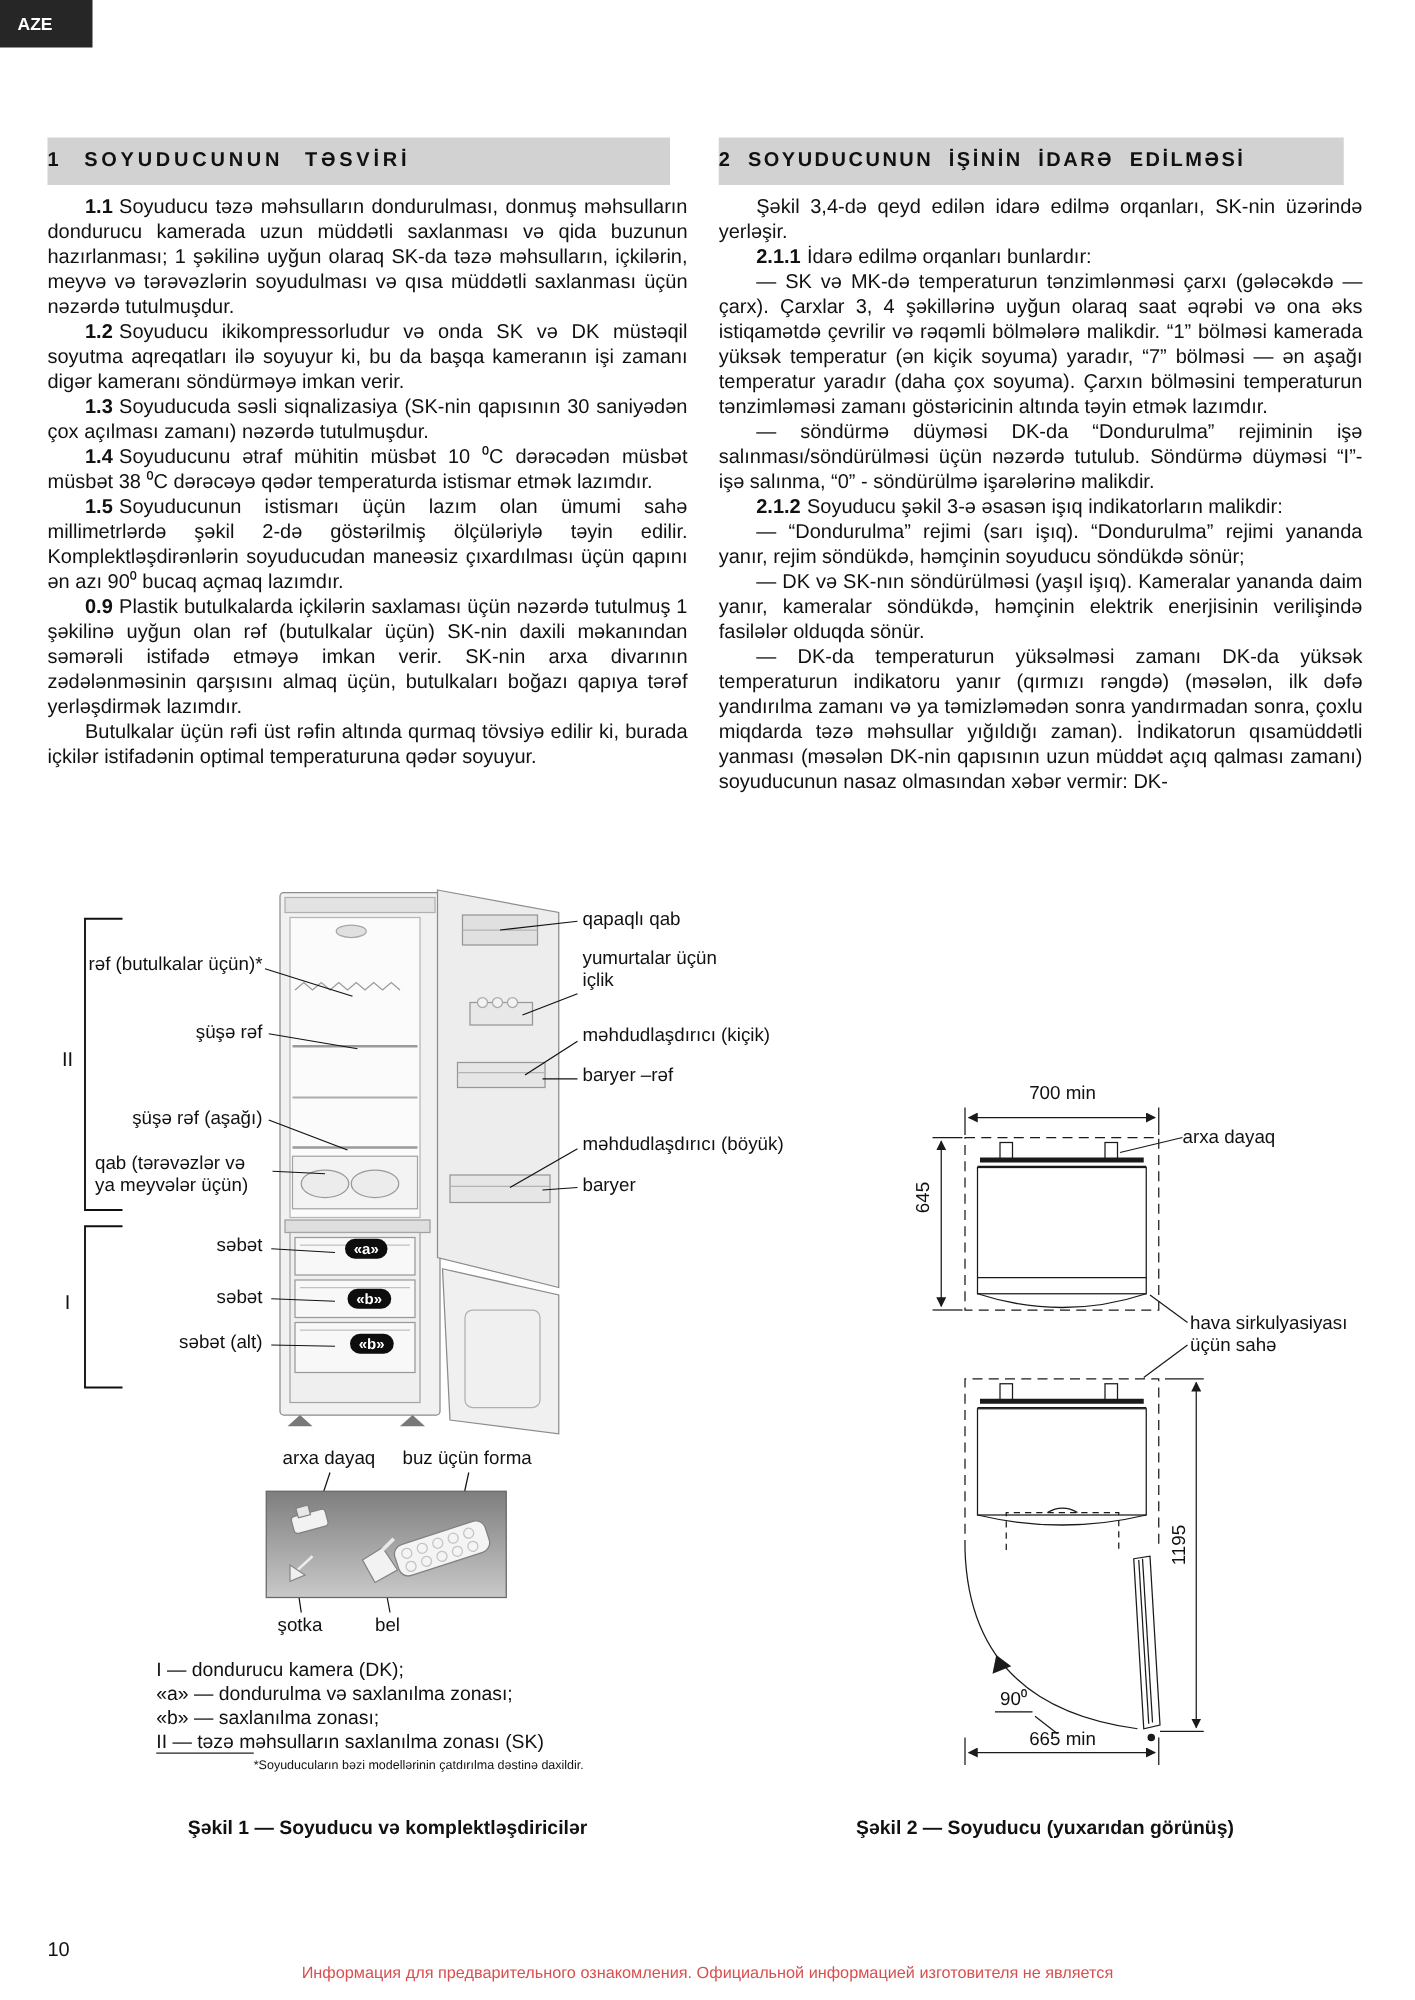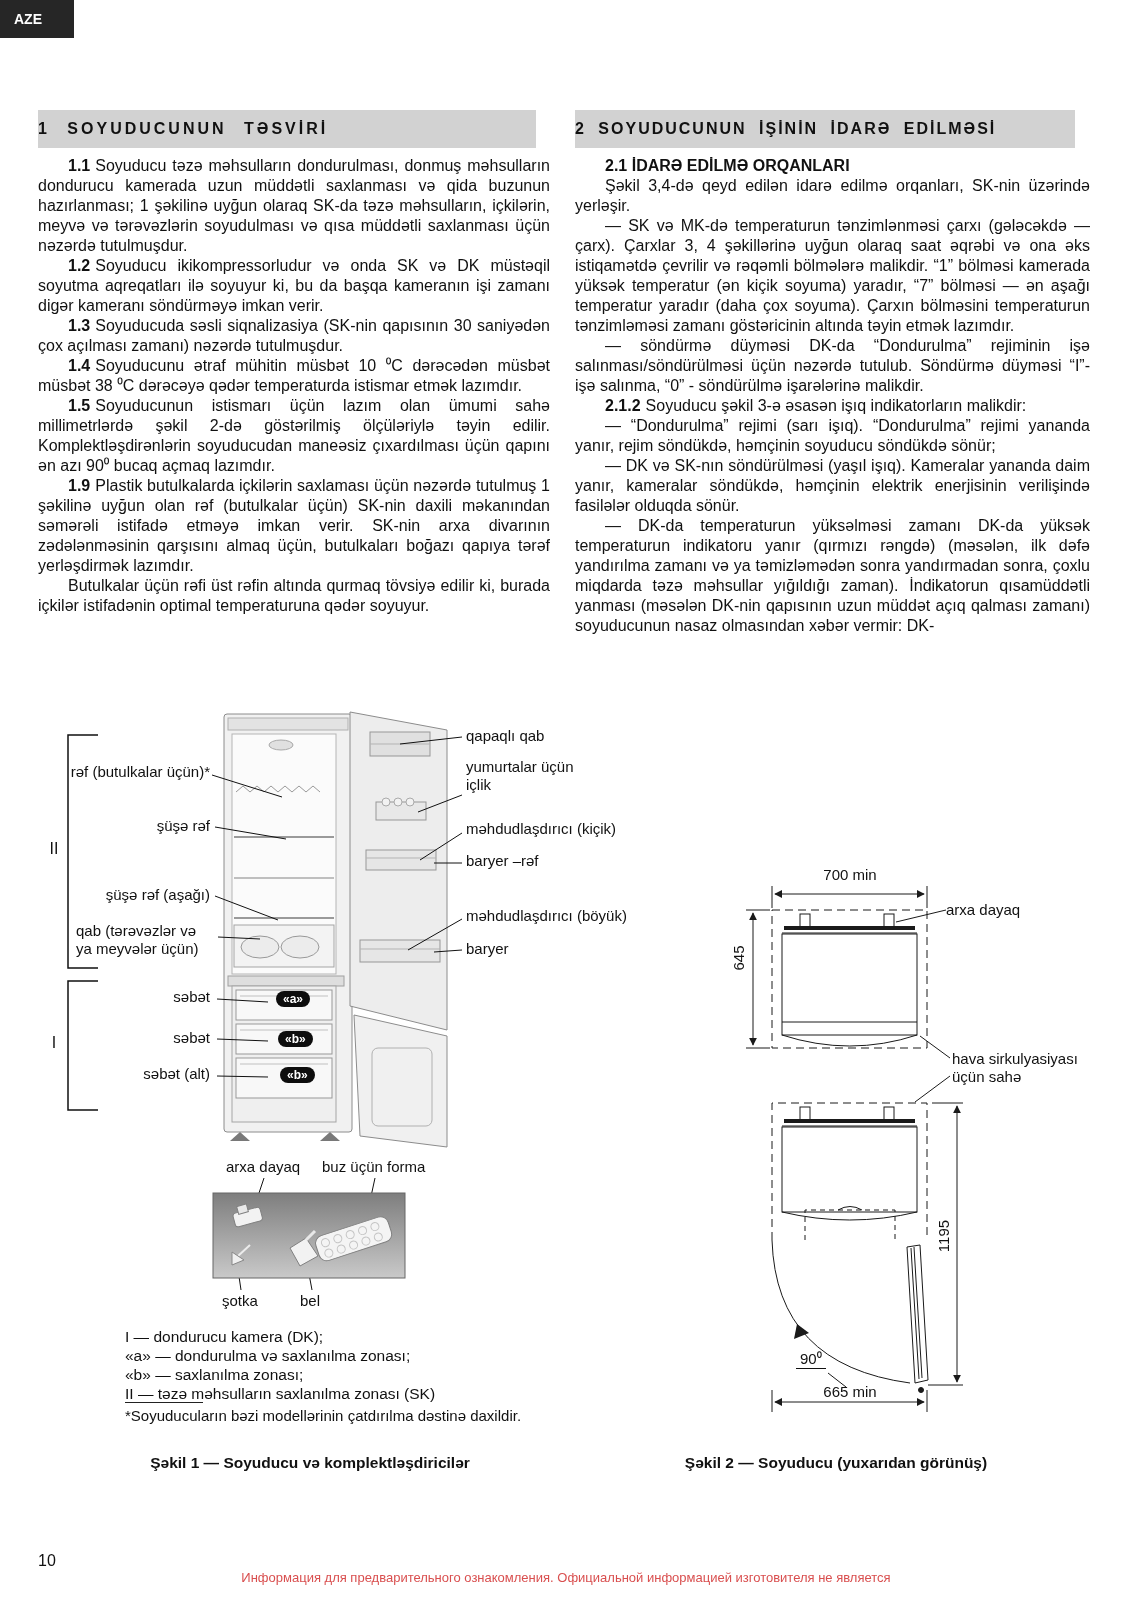--- a/index.html
+++ b/index.html
@@ -16,21 +16,21 @@
   .col p { margin:0; text-indent:30px; }
   .col p b:not(:empty) { margin-right:5px; }
   .subtitle { font-weight:bold; }
   .flabel { font-size:15px; line-height:18px; }
   .r { text-align:right; }
   .zone { font-size:16px; }
   .badge { background:#0d0d0d; color:#fff; font-size:12px; font-weight:bold;
            border-radius:9px; padding:2px 7px; line-height:1; }
   .legend { font-size:15.5px; line-height:19px; }
   .rule { border-top:1.5px solid #222; width:78px; height:0; }
-  .fn { font-size:15px; }
+  .fn { font-size:10px;text-align:center; }
   .caption { font-weight:bold; font-size:15.5px; text-align:center; }
   .dim { font-size:15px; text-align:center; }
   .rot { transform:rotate(-90deg); transform-origin:center; text-align:center; }
   .u { border-bottom:1.5px solid #111; padding:0 4px 1px 4px; }
   .footer { color:#d94f4f; font-size:13px; text-align:center; width:1132px; }
   .pagenum { font-size:16px; }
 </style>
 </head>
 <body>
 
@@ -40,27 +40,27 @@
 
   <div class="abs hbar" style="left:38px;top:110px;width:498px">1 SOYUDUCUNUN TƏSVİRİ</div>
   <div class="abs hbar hbar2" style="left:575px;top:110px;width:500px">2 SOYUDUCUNUN İŞİNİN İDARƏ EDİLMƏSİ</div>
 
   <div class="abs col" style="left:38px;top:156px;width:512px">
     <p><b>1.1</b><span>Soyuducu təzə məhsulların dondurulması, donmuş məhsulların dondurucu kamerada uzun müddətli saxlanması və qida buzunun hazırlanması; 1 şəkilinə uyğun olaraq SK-da təzə məhsulların, içkilərin, meyvə və tərəvəzlərin soyudulması və qısa müddətli saxlanması üçün nəzərdə tutulmuşdur.</span></p>
     <p><b>1.2</b><span>Soyuducu ikikompressorludur və onda SK və DK müstəqil soyutma aqreqatları ilə soyuyur ki, bu da başqa kameranın işi zamanı digər kameranı söndürməyə imkan verir.</span></p>
     <p><b>1.3</b><span>Soyuducuda səsli siqnalizasiya (SK-nin qapısının 30 saniyədən çox açılması zamanı) nəzərdə tutulmuşdur.</span></p>
     <p><b>1.4</b><span>Soyuducunu ətraf mühitin müsbət 10 ⁰C dərəcədən müsbət müsbət 38 ⁰C dərəcəyə qədər temperaturda istismar etmək lazımdır.</span></p>
     <p><b>1.5</b><span>Soyuducunun istismarı üçün lazım olan ümumi sahə millimetrlərdə şəkil 2-də göstərilmiş ölçüləriylə təyin edilir. Komplektləşdirənlərin soyuducudan maneəsiz çıxardılması üçün qapını ən azı 90⁰ bucaq açmaq lazımdır.</span></p>
-    <p><b>1.9</b><span>Plastik butulkalarda içkilərin saxlaması üçün nəzərdə tutulmuş 1 şəkilinə uyğun olan rəf (butulkalar üçün) SK-nin daxili məkanından səmərəli istifadə etməyə imkan verir. SK-nin arxa divarının zədələnməsinin qarşısını almaq üçün, butulkaları boğazı qapıya tərəf yerləşdirmək lazımdır.</span></p>
+    <p><b>0.9</b><span>Plastik butulkalarda içkilərin saxlaması üçün nəzərdə tutulmuş 1 şəkilinə uyğun olan rəf (butulkalar üçün) SK-nin daxili məkanından səmərəli istifadə etməyə imkan verir. SK-nin arxa divarının zədələnməsinin qarşısını almaq üçün, butulkaları boğazı qapıya tərəf yerləşdirmək lazımdır.</span></p>
     <p><b></b><span>Butulkalar üçün rəfi üst rəfin altında qurmaq tövsiyə edilir ki, burada içkilər istifadənin optimal temperaturuna qədər soyuyur.</span></p>
   </div>
 
   <div class="abs col" style="left:575px;top:156px;width:515px">
-    <p class="subtitle">2.1 İDARƏ EDİLMƏ ORQANLARI</p>
     <p><b></b><span>Şəkil 3,4-də qeyd edilən idarə edilmə orqanları, SK-nin üzərində yerləşir.</span></p>
+    <p><b>2.1.1</b><span>İdarə edilmə orqanları bunlardır:</span></p>
     <p><b></b><span>— SK və MK-də temperaturun tənzimlənməsi çarxı (gələcəkdə — çarx). Çarxlar 3, 4 şəkillərinə uyğun olaraq saat əqrəbi və ona əks istiqamətdə çevrilir və rəqəmli bölmələrə malikdir. “1” bölməsi kamerada yüksək temperatur (ən kiçik soyuma) yaradır, “7” bölməsi — ən aşağı temperatur yaradır (daha çox soyuma). Çarxın bölməsini temperaturun tənzimləməsi zamanı göstəricinin altında təyin etmək lazımdır.</span></p>
     <p><b></b><span>— söndürmə düyməsi DK-da “Dondurulma” rejiminin işə salınması/söndürülməsi üçün nəzərdə tutulub. Söndürmə düyməsi “I”- işə salınma, “0” - söndürülmə işarələrinə malikdir.</span></p>
     <p><b>2.1.2</b><span>Soyuducu şəkil 3-ə əsasən işıq indikatorların malikdir:</span></p>
     <p><b></b><span>— “Dondurulma” rejimi (sarı işıq). “Dondurulma” rejimi yananda yanır, rejim söndükdə, həmçinin soyuducu söndükdə sönür;</span></p>
     <p><b></b><span>— DK və SK-nın söndürülməsi (yaşıl işıq). Kameralar yananda daim yanır, kameralar söndükdə, həmçinin elektrik enerjisinin verilişində fasilələr olduqda sönür.</span></p>
     <p><b></b><span>— DK-da temperaturun yüksəlməsi zamanı DK-da yüksək temperaturun indikatoru yanır (qırmızı rəngdə) (məsələn, ilk dəfə yandırılma zamanı və ya təmizləmədən sonra yandırmadan sonra, çoxlu miqdarda təzə məhsullar yığıldığı zaman). İndikatorun qısamüddətli yanması (məsələn DK-nin qapısının uzun müddət açıq qalması zamanı) soyuducunun nasaz olmasından xəbər vermir: DK-</span></p>
   </div>
 
   <svg class="abs" style="left:38px;top:700px" width="530" height="600" viewBox="0 0 530 600">
     <defs>

